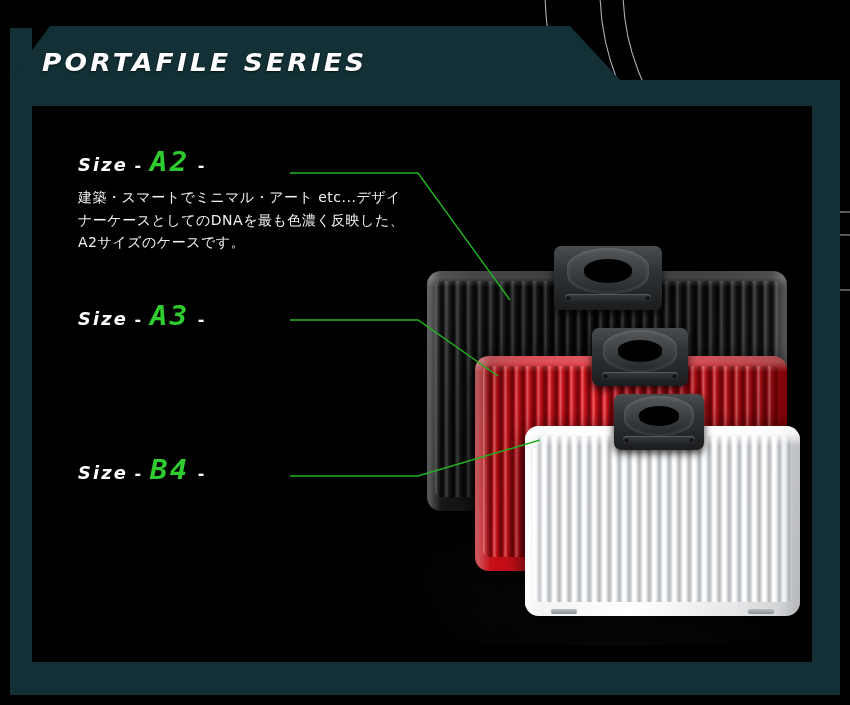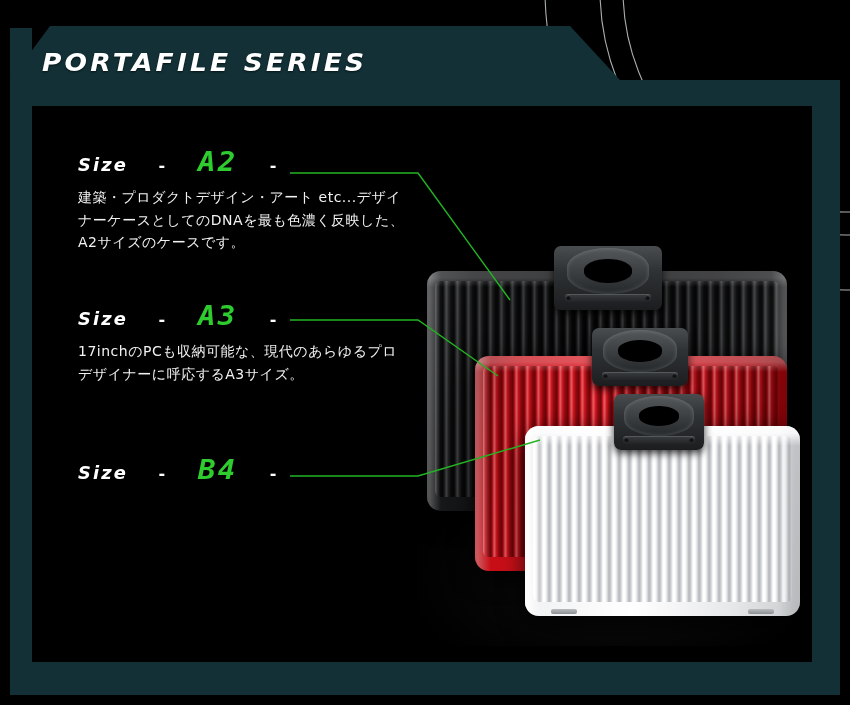--- a/index.html
+++ b/index.html
@@ -250,21 +250,20 @@
   }
   .spec-a2 { top: 42px; }
   .spec-a3 { top: 196px; }
   .spec-b4 { top: 350px; }
 
   .spec-head {
     display: flex;
     align-items: baseline;
     white-space: nowrap;
     height: 26px;
-    gap: 24px;
   }
   .spec-word {
     font-family: "DejaVu Sans", "Liberation Sans", sans-serif;
     font-size: 17px;
     font-weight: bold;
     font-style: italic;
     color: #ffffff;
     letter-spacing: 2px;
     transform: scaleX(1.05);
     transform-origin: left bottom;
@@ -384,31 +383,30 @@
       <polyline points="258,370 386,370 508,334" fill="none" stroke="#22b422" stroke-width="1.4"></polyline>
     </svg>
 
     <div class="spec spec-a2">
       <div class="spec-head">
         <span class="spec-word">Size</span>
         <span class="spec-dash">-</span>
         <span class="spec-size">A2</span>
         <span class="spec-dash-end">-</span>
       </div>
-      <div class="spec-body">建築・プロダクトデザイン・アート etc...デザイナーケースとしてのDNAを最も色濃く反映した、A2サイズのケースです。</div>
+      <div class="spec-body">建築・スマートでミニマル・アート etc...デザイナーケースとしてのDNAを最も色濃く反映した、A2サイズのケースです。</div>
     </div>
 
     <div class="spec spec-a3">
       <div class="spec-head">
         <span class="spec-word">Size</span>
         <span class="spec-dash">-</span>
         <span class="spec-size">A3</span>
         <span class="spec-dash-end">-</span>
       </div>
-      <div class="spec-body">17inchのPCも収納可能な、現代のあらゆるプロデザイナーに呼応するA3サイズ。</div>
     </div>
 
     <div class="spec spec-b4">
       <div class="spec-head">
         <span class="spec-word">Size</span>
         <span class="spec-dash">-</span>
         <span class="spec-size">B4</span>
         <span class="spec-dash-end">-</span>
       </div>
     </div>

